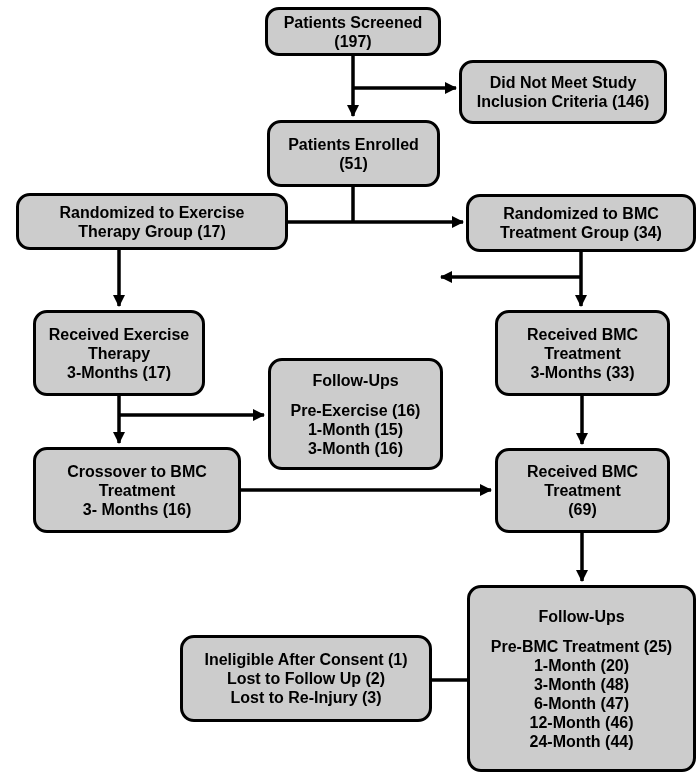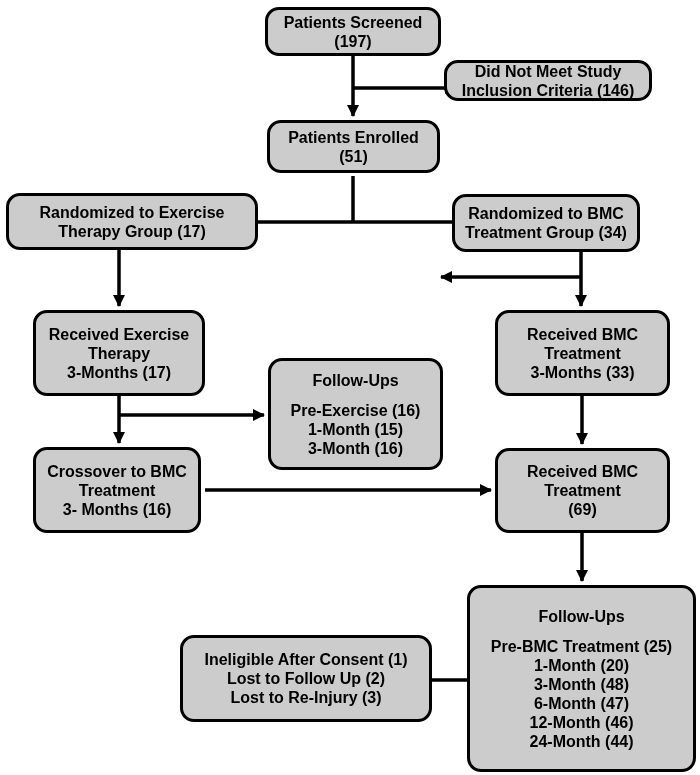--- a/index.html
+++ b/index.html
@@ -30,28 +30,28 @@
     text-align: center;
     color: #000000;
     font-weight: 600;
     font-size: 16px;
     line-height: 19px;
     padding: 4px 6px;
   }
   .gap { height: 11px; flex: 0 0 auto; }
 
   #n-screened        { left: 265px; top: 7px;   width: 176px; height: 49px; }
-  #n-notmeet         { left: 444px; top: 60px;  width: 208px; height: 41px; }
-  #n-enrolled        { left: 267px; top: 120px; width: 173px; height: 53px; }
-  #n-rand-ex         { left: 6px;   top: 193px; width: 252px; height: 57px; }
-  #n-rand-bmc        { left: 452px; top: 194px; width: 188px; height: 58px; }
+  #n-notmeet         { left: 459px; top: 60px;  width: 208px; height: 64px; }
+  #n-enrolled        { left: 267px; top: 120px; width: 173px; height: 67px; }
+  #n-rand-ex         { left: 16px;   top: 193px; width: 272px; height: 57px; }
+  #n-rand-bmc        { left: 466px; top: 194px; width: 230px; height: 58px; }
   #n-notreceive      { left: 265px; top: 248px; width: 172px; height: 57px; }
   #n-received-ex     { left: 33px;  top: 310px; width: 172px; height: 86px; }
   #n-followups-ex    { left: 268px; top: 358px; width: 175px; height: 112px; }
-  #n-crossover       { left: 33px;  top: 447px; width: 168px; height: 86px; }
+  #n-crossover       { left: 33px;  top: 447px; width: 208px; height: 86px; }
   #n-received-bmc3   { left: 495px; top: 310px; width: 175px; height: 86px; }
   #n-received-bmc49  { left: 495px; top: 448px; width: 175px; height: 85px; }
   #n-followups-bmc   { left: 467px; top: 585px; width: 229px; height: 187px; }
   #n-exclusions      { left: 180px; top: 635px; width: 252px; height: 87px; }
 </style>
 </head>
 <body>
 
 <div id="figure">
 

